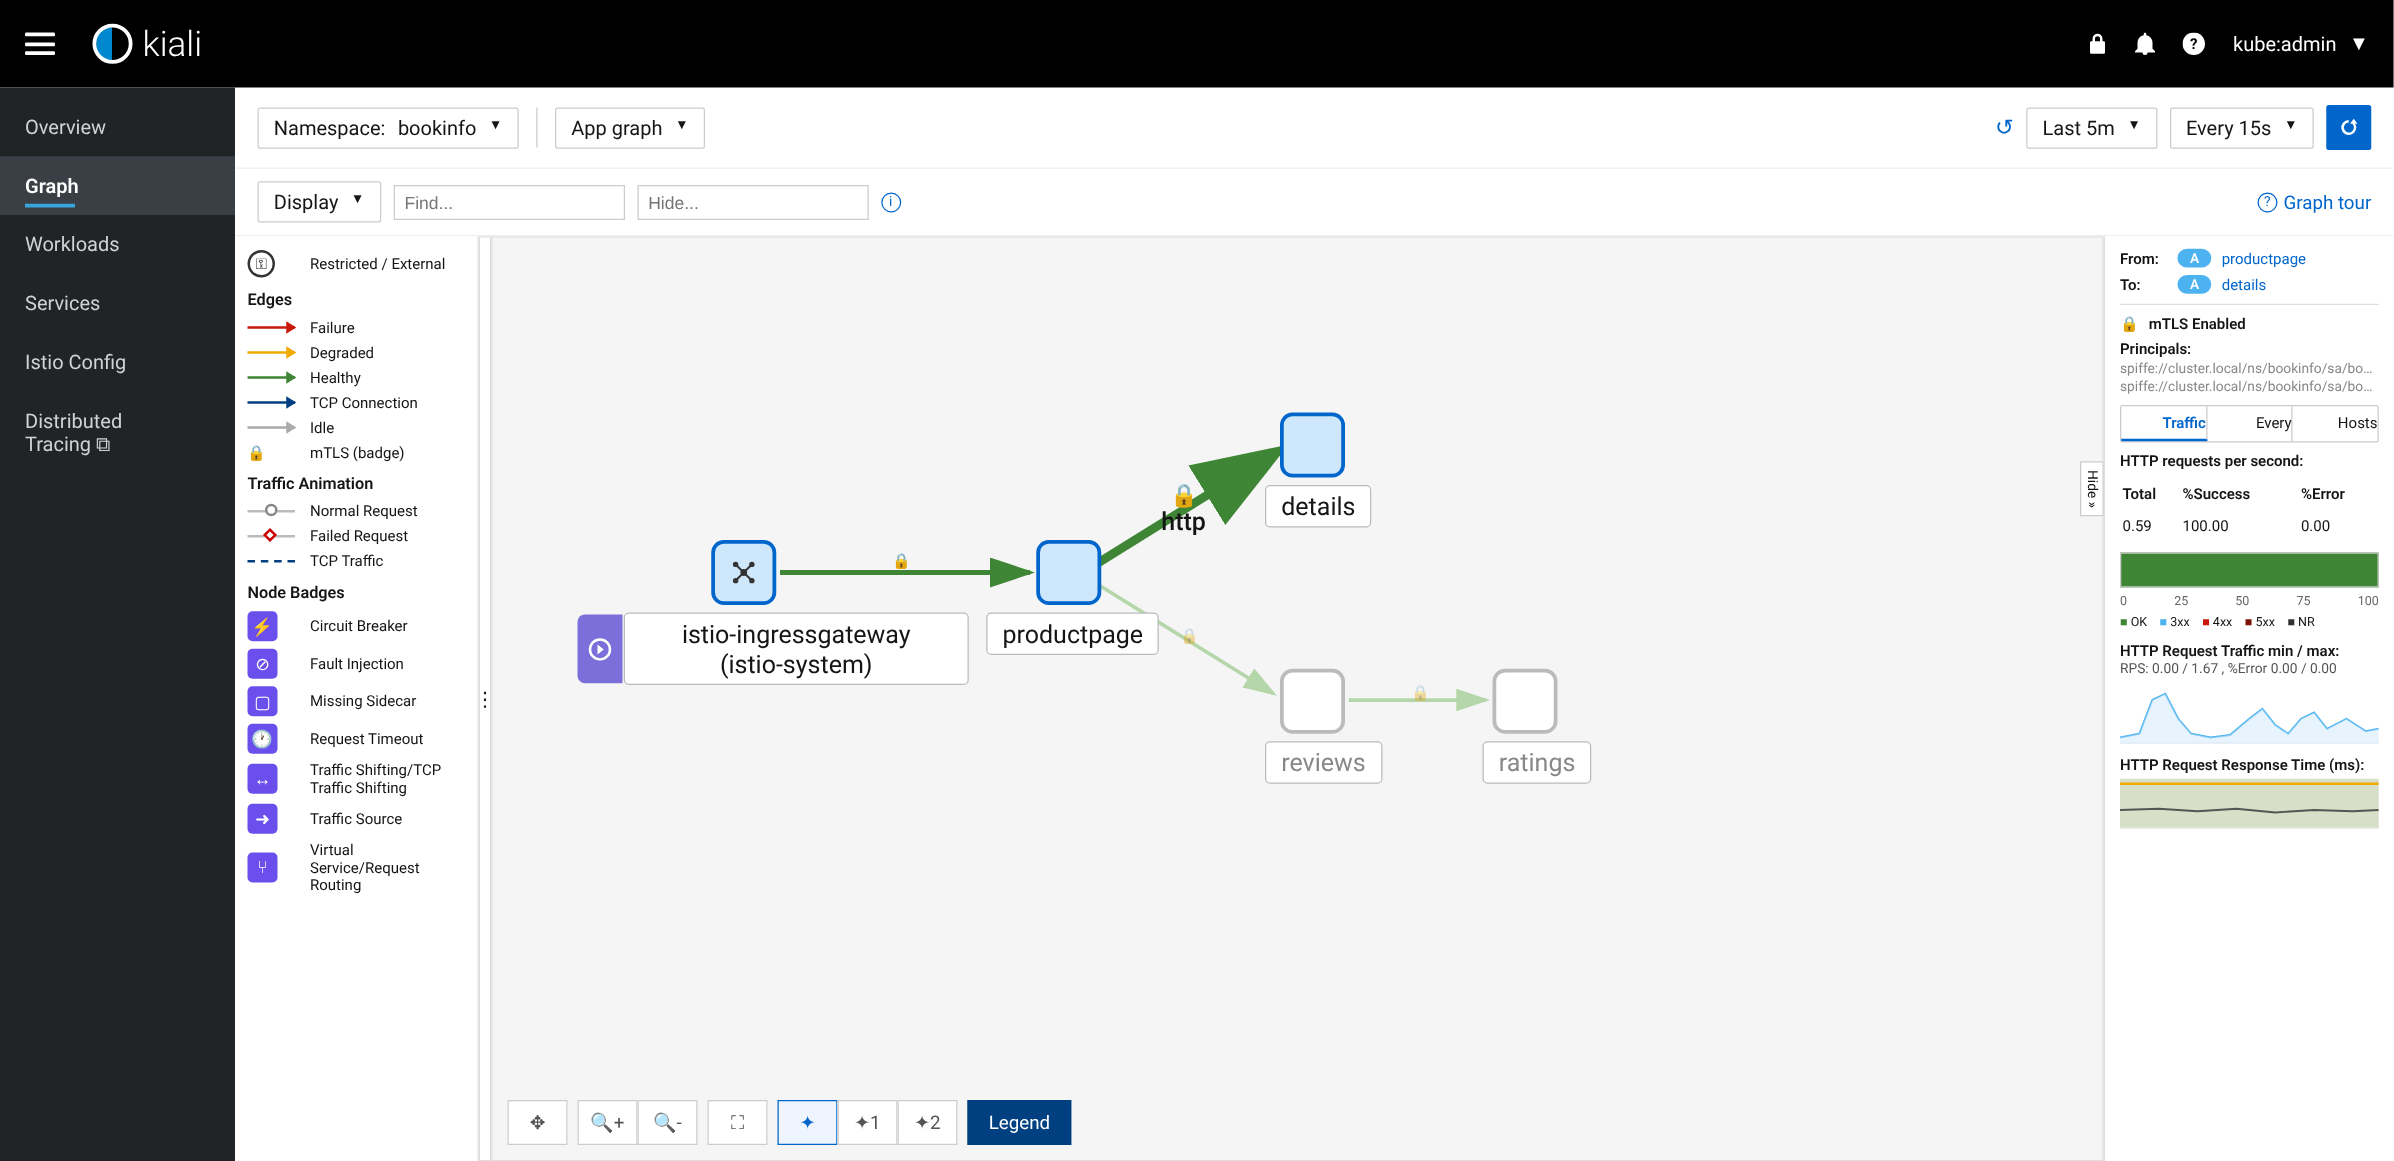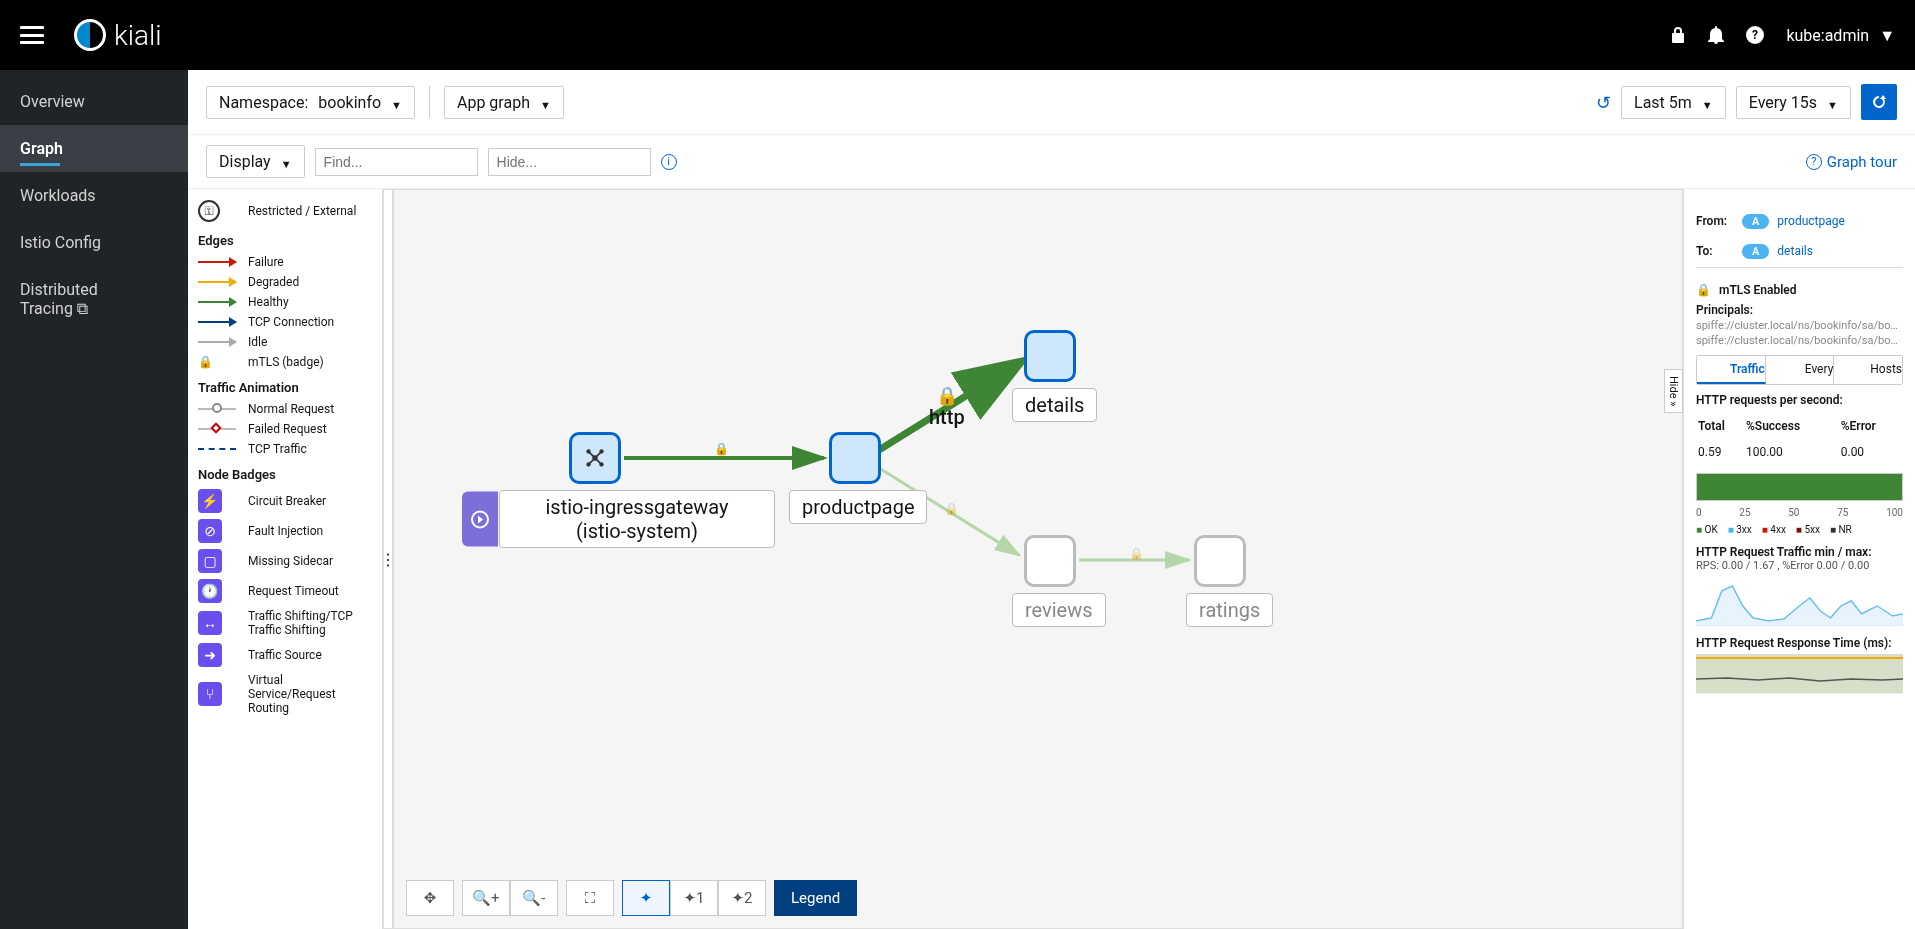--- a/index.html
+++ b/index.html
@@ -12,28 +12,28 @@
 .topbar-right { margin-left: auto; display: flex; align-items: center; gap: 22px; }
 .user-menu { display: flex; align-items: center; gap: 10px; cursor: pointer; font-size: 16px; }
 .layout { display: flex; height: calc(100vh - 70px); }
 .sidebar { width: 188px; background: #212427; color: #d2d2d2; padding-top: 8px; flex-shrink: 0; }
 .sidebar-item { padding: 14px 20px; font-size: 16px; cursor: pointer; position: relative; }
 .sidebar-item.active { background: #393f44; color: #fff; font-weight: 600; }
 .sidebar-item.active::after { content: ""; position: absolute; bottom: 6px; left: 20px; width: 40px; height: 3px; background: #39a5dc; }
 .sidebar-item .ext { margin-left: 4px; }
 .main { flex: 1; display: flex; flex-direction: column; position: relative; overflow: hidden; }
 .toolbar1 { display: flex; align-items: center; padding: 14px 18px; gap: 10px; border-bottom: 1px solid #eee; }
-.selector { border: 1px solid #ccc; background: #fff; padding: 6px 12px; display: flex; align-items: flex-end; gap: 10px; font-size: 16px; cursor: pointer; border-radius: 2px; }
+.selector { border: 1px solid #ccc; background: #fff; padding: 6px 12px; display: flex; align-items: flex-start; gap: 10px; font-size: 16px; cursor: pointer; border-radius: 2px; }
 .selector .caret { font-size: 11px; }
 .vdiv { width: 1px; height: 32px; background: #ccc; margin: 0 4px; }
 .toolbar1-right { margin-left: auto; display: flex; align-items: center; gap: 10px; }
 .history-icon { color: #06c; font-size: 18px; cursor: pointer; }
 .refresh-btn { background: #06c; color: #fff; width: 36px; height: 36px; display: flex; align-items: center; justify-content: center; cursor: pointer; border-radius: 2px; }
 .toolbar2 { display: flex; align-items: center; padding: 10px 18px; gap: 10px; border-bottom: 1px solid #eee; }
-.find-input { border: 1px solid #ccc; padding: 5px 8px; font-size: 14px; width: 163px; }
+.find-input { border: 1px solid #ccc; padding: 5px 8px; font-size: 14px; width: 185px; }
 .info-circle { color: #06c; border: 1px solid #06c; border-radius: 50%; width: 16px; height: 16px; display: inline-flex; align-items: center; justify-content: center; font-size: 11px; cursor: pointer; }
 .graph-tour { margin-left: auto; color: #06c; display: flex; align-items: center; gap: 5px; cursor: pointer; font-size: 15px; }
 .content { flex: 1; display: flex; position: relative; overflow: hidden; }
 .legend-panel { width: 195px; background: #fff; border-right: 1px solid #ddd; overflow-y: auto; padding: 8px 10px; font-size: 12px; flex-shrink: 0; }
 .legend-row { display: flex; align-items: center; gap: 10px; padding: 3px 0; }
 .legend-icon { width: 40px; display: flex; align-items: center; justify-content: flex-start; flex-shrink: 0; }
 .legend-section { font-weight: 600; margin: 8px 0 4px; font-size: 13px; }
 .badge-sq { width: 24px; height: 24px; background: #6a4fec; border-radius: 4px; display: flex; align-items: center; justify-content: center; color: #fff; font-size: 14px; }
 .key-circle { width: 22px; height: 22px; border: 2px solid #333; border-radius: 50%; display: flex; align-items: center; justify-content: center; font-size: 12px; }
 .arrow-line { width: 38px; height: 2px; position: relative; }
@@ -46,21 +46,21 @@
 .node-box { width: 52px; height: 52px; border: 3px solid #06c; border-radius: 10px; background: #cfe7fb; display: flex; align-items: center; justify-content: center; }
 .node-box.dim { border-color: #bbb; background: #fff; }
 .node-label { position: absolute; background: #fff; border: 1px solid #bbb; border-radius: 4px; padding: 4px 12px; font-size: 20px; white-space: nowrap; text-align: center; line-height: 1.2; }
 .gateway-badge { position: absolute; left: -38px; top: 50%; transform: translateY(-50%); width: 36px; height: 55px; background: #7c6fd9; border-radius: 6px 0 0 6px; display: flex; align-items: center; justify-content: center; color: #fff; }
 .bottom-tools { position: absolute; bottom: 12px; left: 12px; display: flex; gap: 0; }
 .tool-btn { width: 48px; height: 36px; border: 1px solid #ccc; background: #fff; display: flex; align-items: center; justify-content: center; cursor: pointer; font-size: 15px; color: #555; }
 .tool-btn.active { background: #eef5ff; color: #06c; border-color: #06c; }
 .tool-btn.primary { background: #004080; color: #fff; border-color: #004080; padding: 0 16px; width: auto; font-size: 15px; }
 .side-panel { width: 232px; background: #fff; border-left: 1px solid #ddd; padding: 10px 12px; font-size: 12px; overflow-y: auto; flex-shrink: 0; }
 .hide-tab { position: absolute; right: 232px; top: 180px; writing-mode: vertical-rl; background: #fff; border: 1px solid #ccc; padding: 6px 2px; font-size: 11px; cursor: pointer; z-index: 5; }
-.sp-row { display: flex; gap: 8px; margin-bottom: 6px; margin-top: 15px; }
+.sp-row { display: flex; align-items: center; gap: 8px; margin-bottom: 6px; }
 .sp-label { width: 38px; font-weight: 600; }
 .app-badge { background: #4cb3f0; color: #fff; border-radius: 10px; padding: 1px 10px; font-size: 11px; font-weight: 600; }
 .sp-link { color: #06c; cursor: pointer; }
 .sp-section { margin: 10px 0; }
 .sp-bold { font-weight: 600; }
 .principal { color: #888; font-size: 11px; white-space: nowrap; overflow: hidden; text-overflow: ellipsis; margin: 2px 0; }
 .tabs { display: flex; border: 1px solid #ccc; border-radius: 2px; margin: 8px 0; }
 .tab { flex: 1; text-align: right; padding: 6px 0; font-size: 12px; cursor: pointer; border-right: 1px solid #ccc; }
 .tab:last-child { border-right: none; }
 .tab.active { border-bottom: 2px solid #06c; color: #06c; font-weight: 600; }
@@ -117,20 +117,21 @@
     </div>
   </div>
 </div>
 
 <div class="layout">
 
   <div class="sidebar">
     <div class="sidebar-item"><span>Overview</span></div>
     <div class="sidebar-item active"><span>Graph</span></div>
     <div class="sidebar-item"><span>Workloads</span></div>
+    <div class="sidebar-item"><span>Services</span></div>
     <div class="sidebar-item"><span>Istio Config</span></div>
     <div class="sidebar-item"><span>Distributed Tracing</span><span class="ext">⧉</span></div>
   </div>
 
   <div class="main">
 
     <div class="toolbar1">
       <div class="selector">
         <span>Namespace:</span>
         <span>bookinfo</span>

